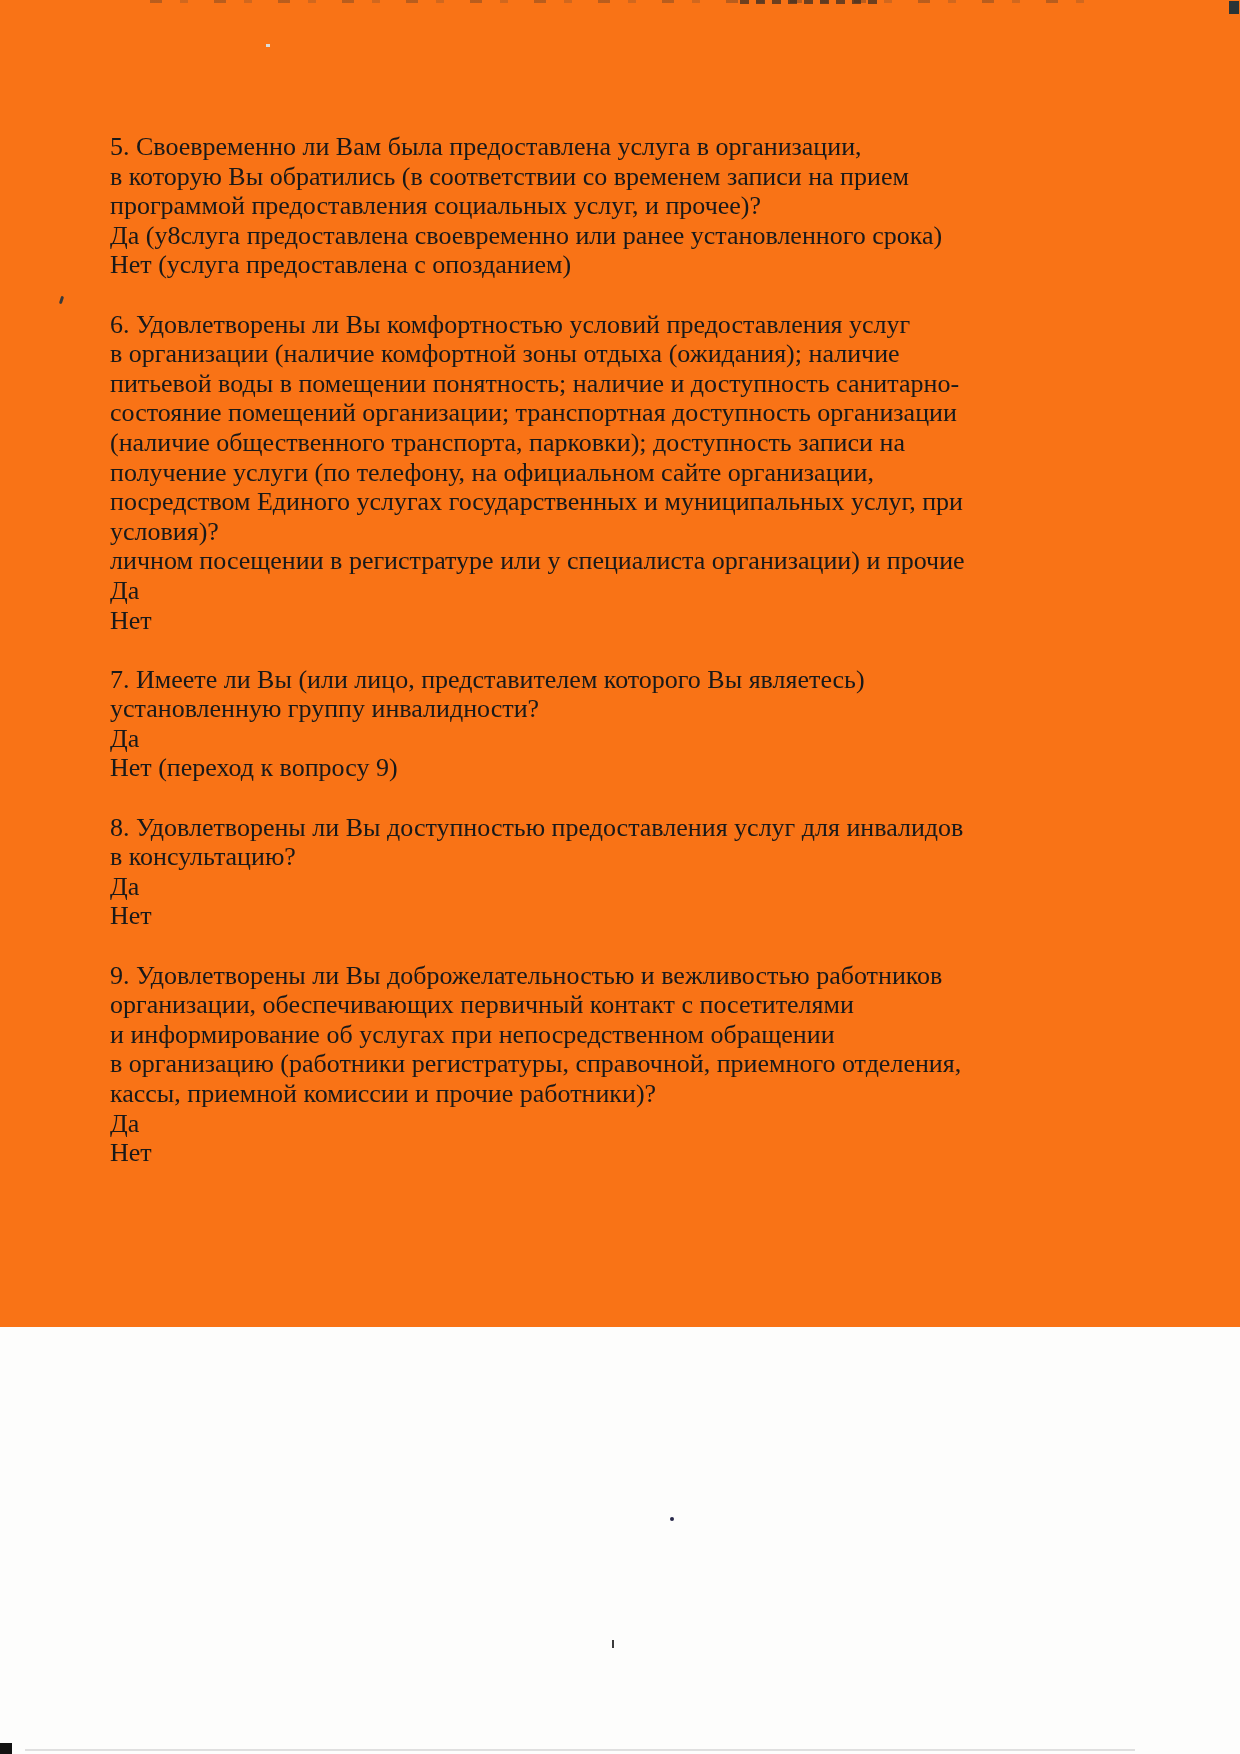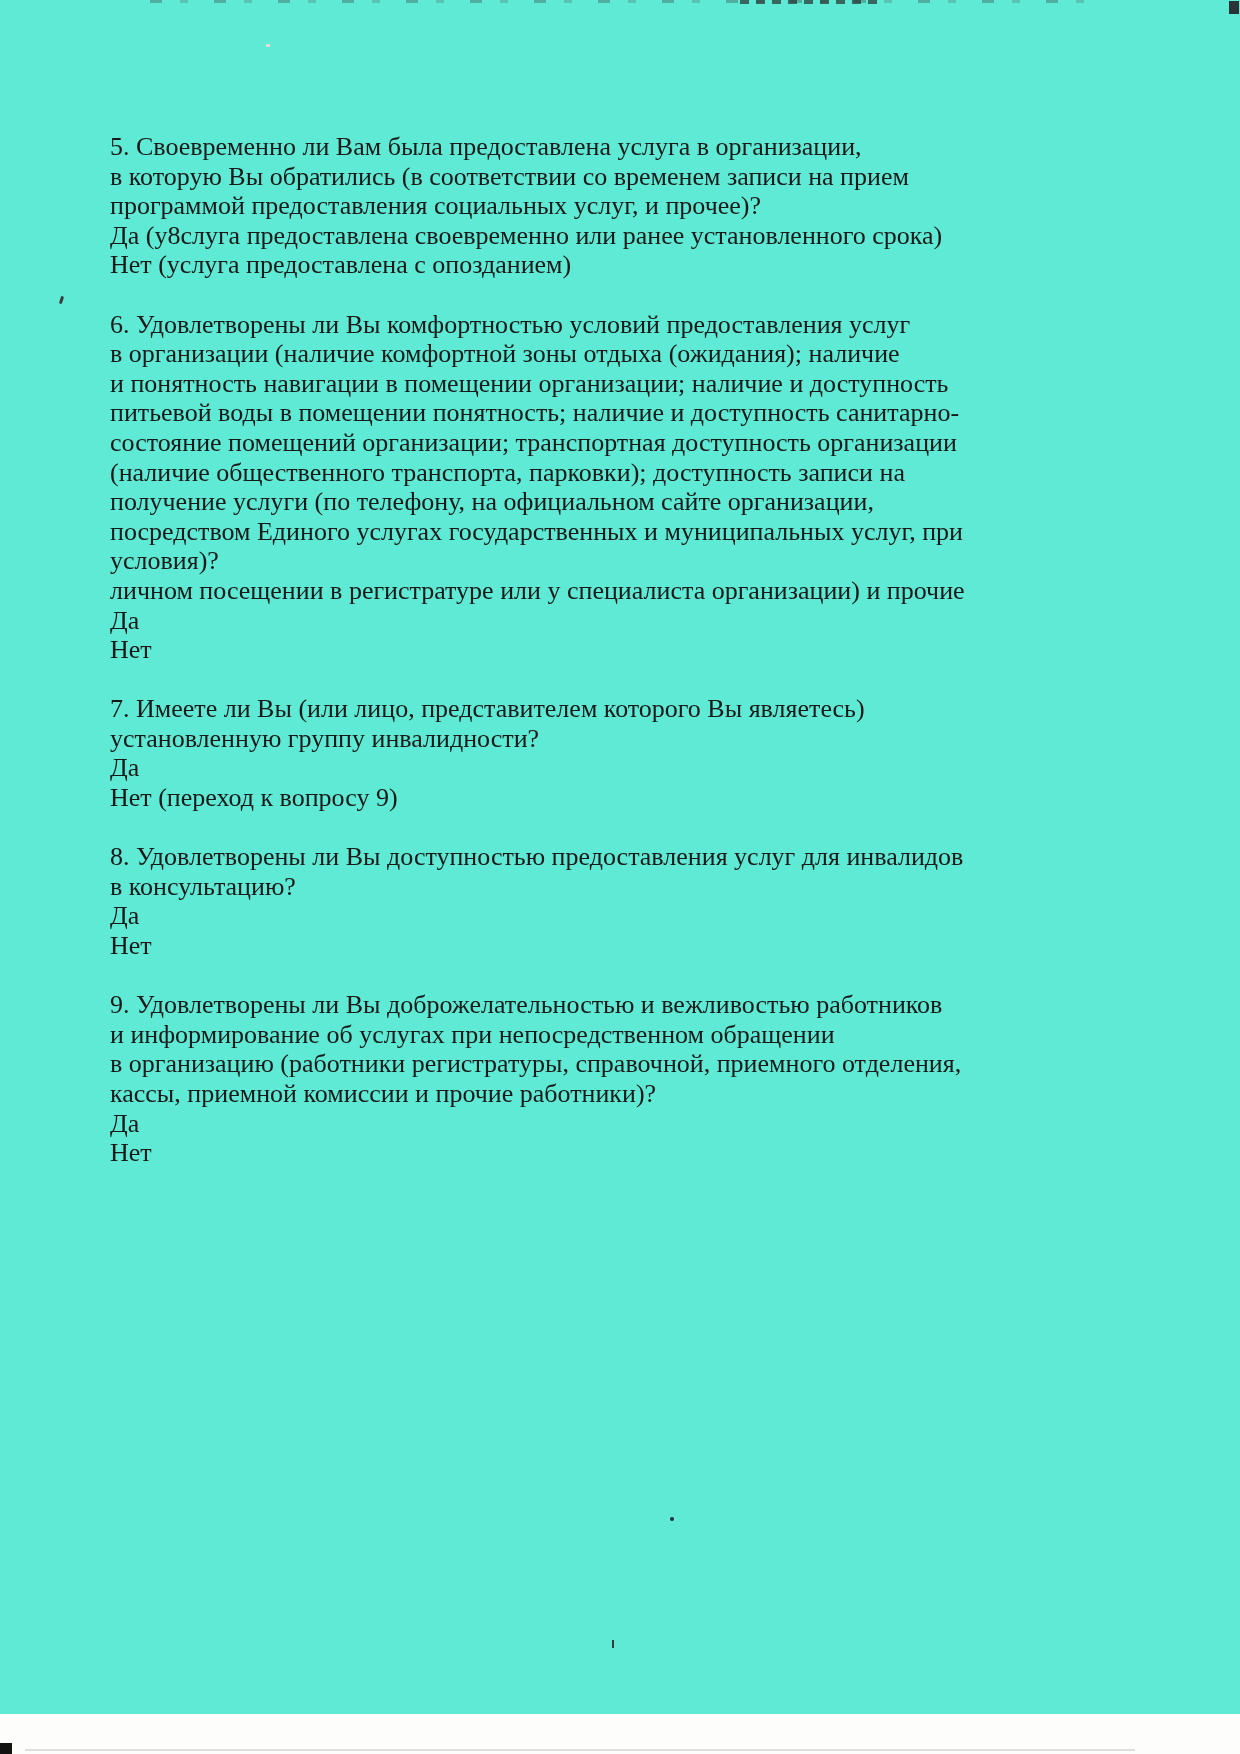--- a/index.html
+++ b/index.html
@@ -4,22 +4,22 @@
 <style>
   * { margin: 0; padding: 0; box-sizing: border-box; }
   html, body {
     width: 1240px; height: 1754px;
     background: #fdfdfc;
     overflow: hidden;
     font-family: "Liberation Serif", "DejaVu Serif", serif;
   }
   .page {
     position: relative;
-    width: 1240px; height: 1714px;
-    background: #5eead4;
+    width: 1240px; height: 1327px;
+    background: #f97316;
   }
   .text-column {
     position: absolute;
     left: 110px; top: 132px;
     width: 1060px;
     color: #191919;
     font-size: 26px;
     line-height: 29.6px;
     -webkit-font-smoothing: antialiased;
   }
@@ -91,21 +91,20 @@
       <div class="line">5. Своевременно ли Вам была предоставлена услуга в организации,</div>
       <div class="line">в которую Вы обратились (в соответствии со временем записи на прием</div>
       <div class="line">программой предоставления социальных услуг, и прочее)?</div>
       <div class="line">Да (у8слуга предоставлена своевременно или ранее установленного срока)</div>
       <div class="line">Нет (услуга предоставлена с опозданием)</div>
     </div>
 
     <div class="question-block">
       <div class="line">6. Удовлетворены ли Вы комфортностью условий предоставления услуг</div>
       <div class="line">в организации (наличие комфортной зоны отдыха (ожидания); наличие</div>
-      <div class="line">и понятность навигации в помещении организации; наличие и доступность</div>
       <div class="line">питьевой воды в помещении понятность; наличие и доступность санитарно-</div>
       <div class="line">состояние помещений организации; транспортная доступность организации</div>
       <div class="line">(наличие общественного транспорта, парковки); доступность записи на</div>
       <div class="line">получение услуги (по телефону, на официальном сайте организации,</div>
       <div class="line">посредством Единого услугах государственных и муниципальных услуг, при</div>
       <div class="line">условия)?</div>
       <div class="line">личном посещении в регистратуре или у специалиста организации) и прочие</div>
       <div class="line">Да</div>
       <div class="line">Нет</div>
     </div>
@@ -119,20 +118,21 @@
 
     <div class="question-block">
       <div class="line">8. Удовлетворены ли Вы доступностью предоставления услуг для инвалидов</div>
       <div class="line">в консультацию?</div>
       <div class="line">Да</div>
       <div class="line">Нет</div>
     </div>
 
     <div class="question-block">
       <div class="line">9. Удовлетворены ли Вы доброжелательностью и вежливостью работников</div>
+      <div class="line">организации, обеспечивающих первичный контакт с посетителями</div>
       <div class="line">и информирование об услугах при непосредственном обращении</div>
       <div class="line">в организацию (работники регистратуры, справочной, приемного отделения,</div>
       <div class="line">кассы, приемной комиссии и прочие работники)?</div>
       <div class="line">Да</div>
       <div class="line">Нет</div>
     </div>
 
   </div>
 </div>
 

